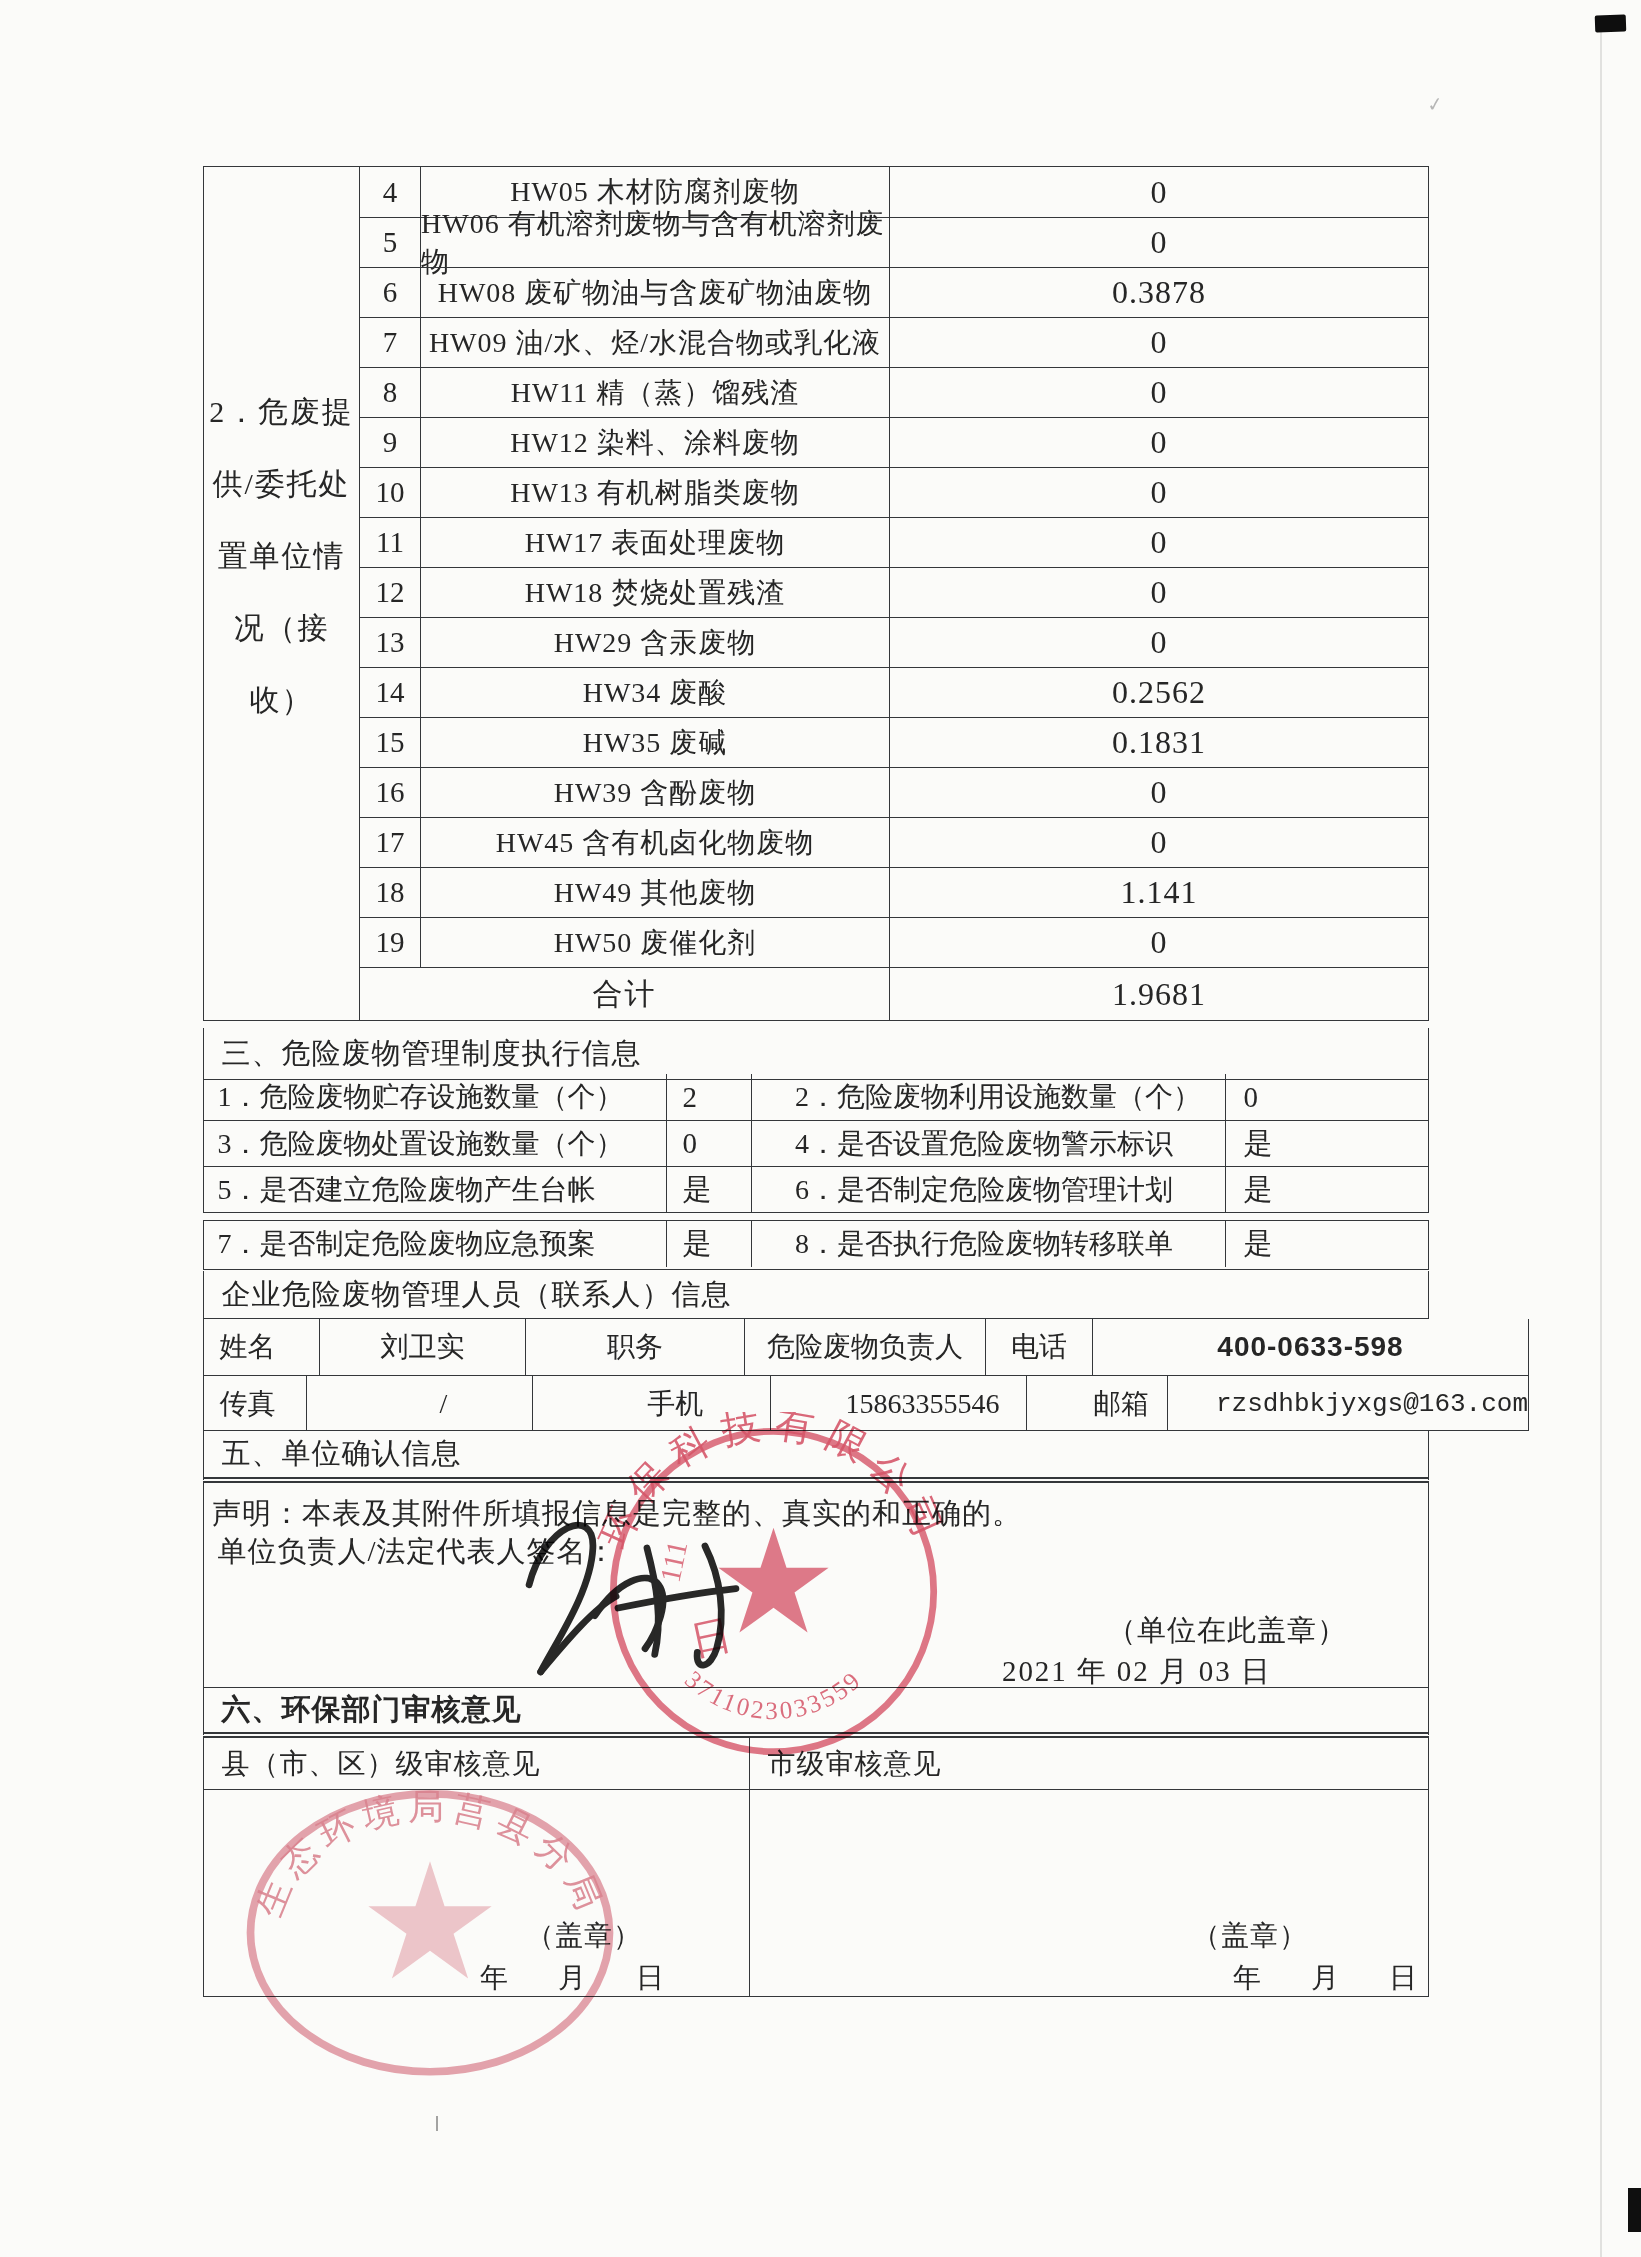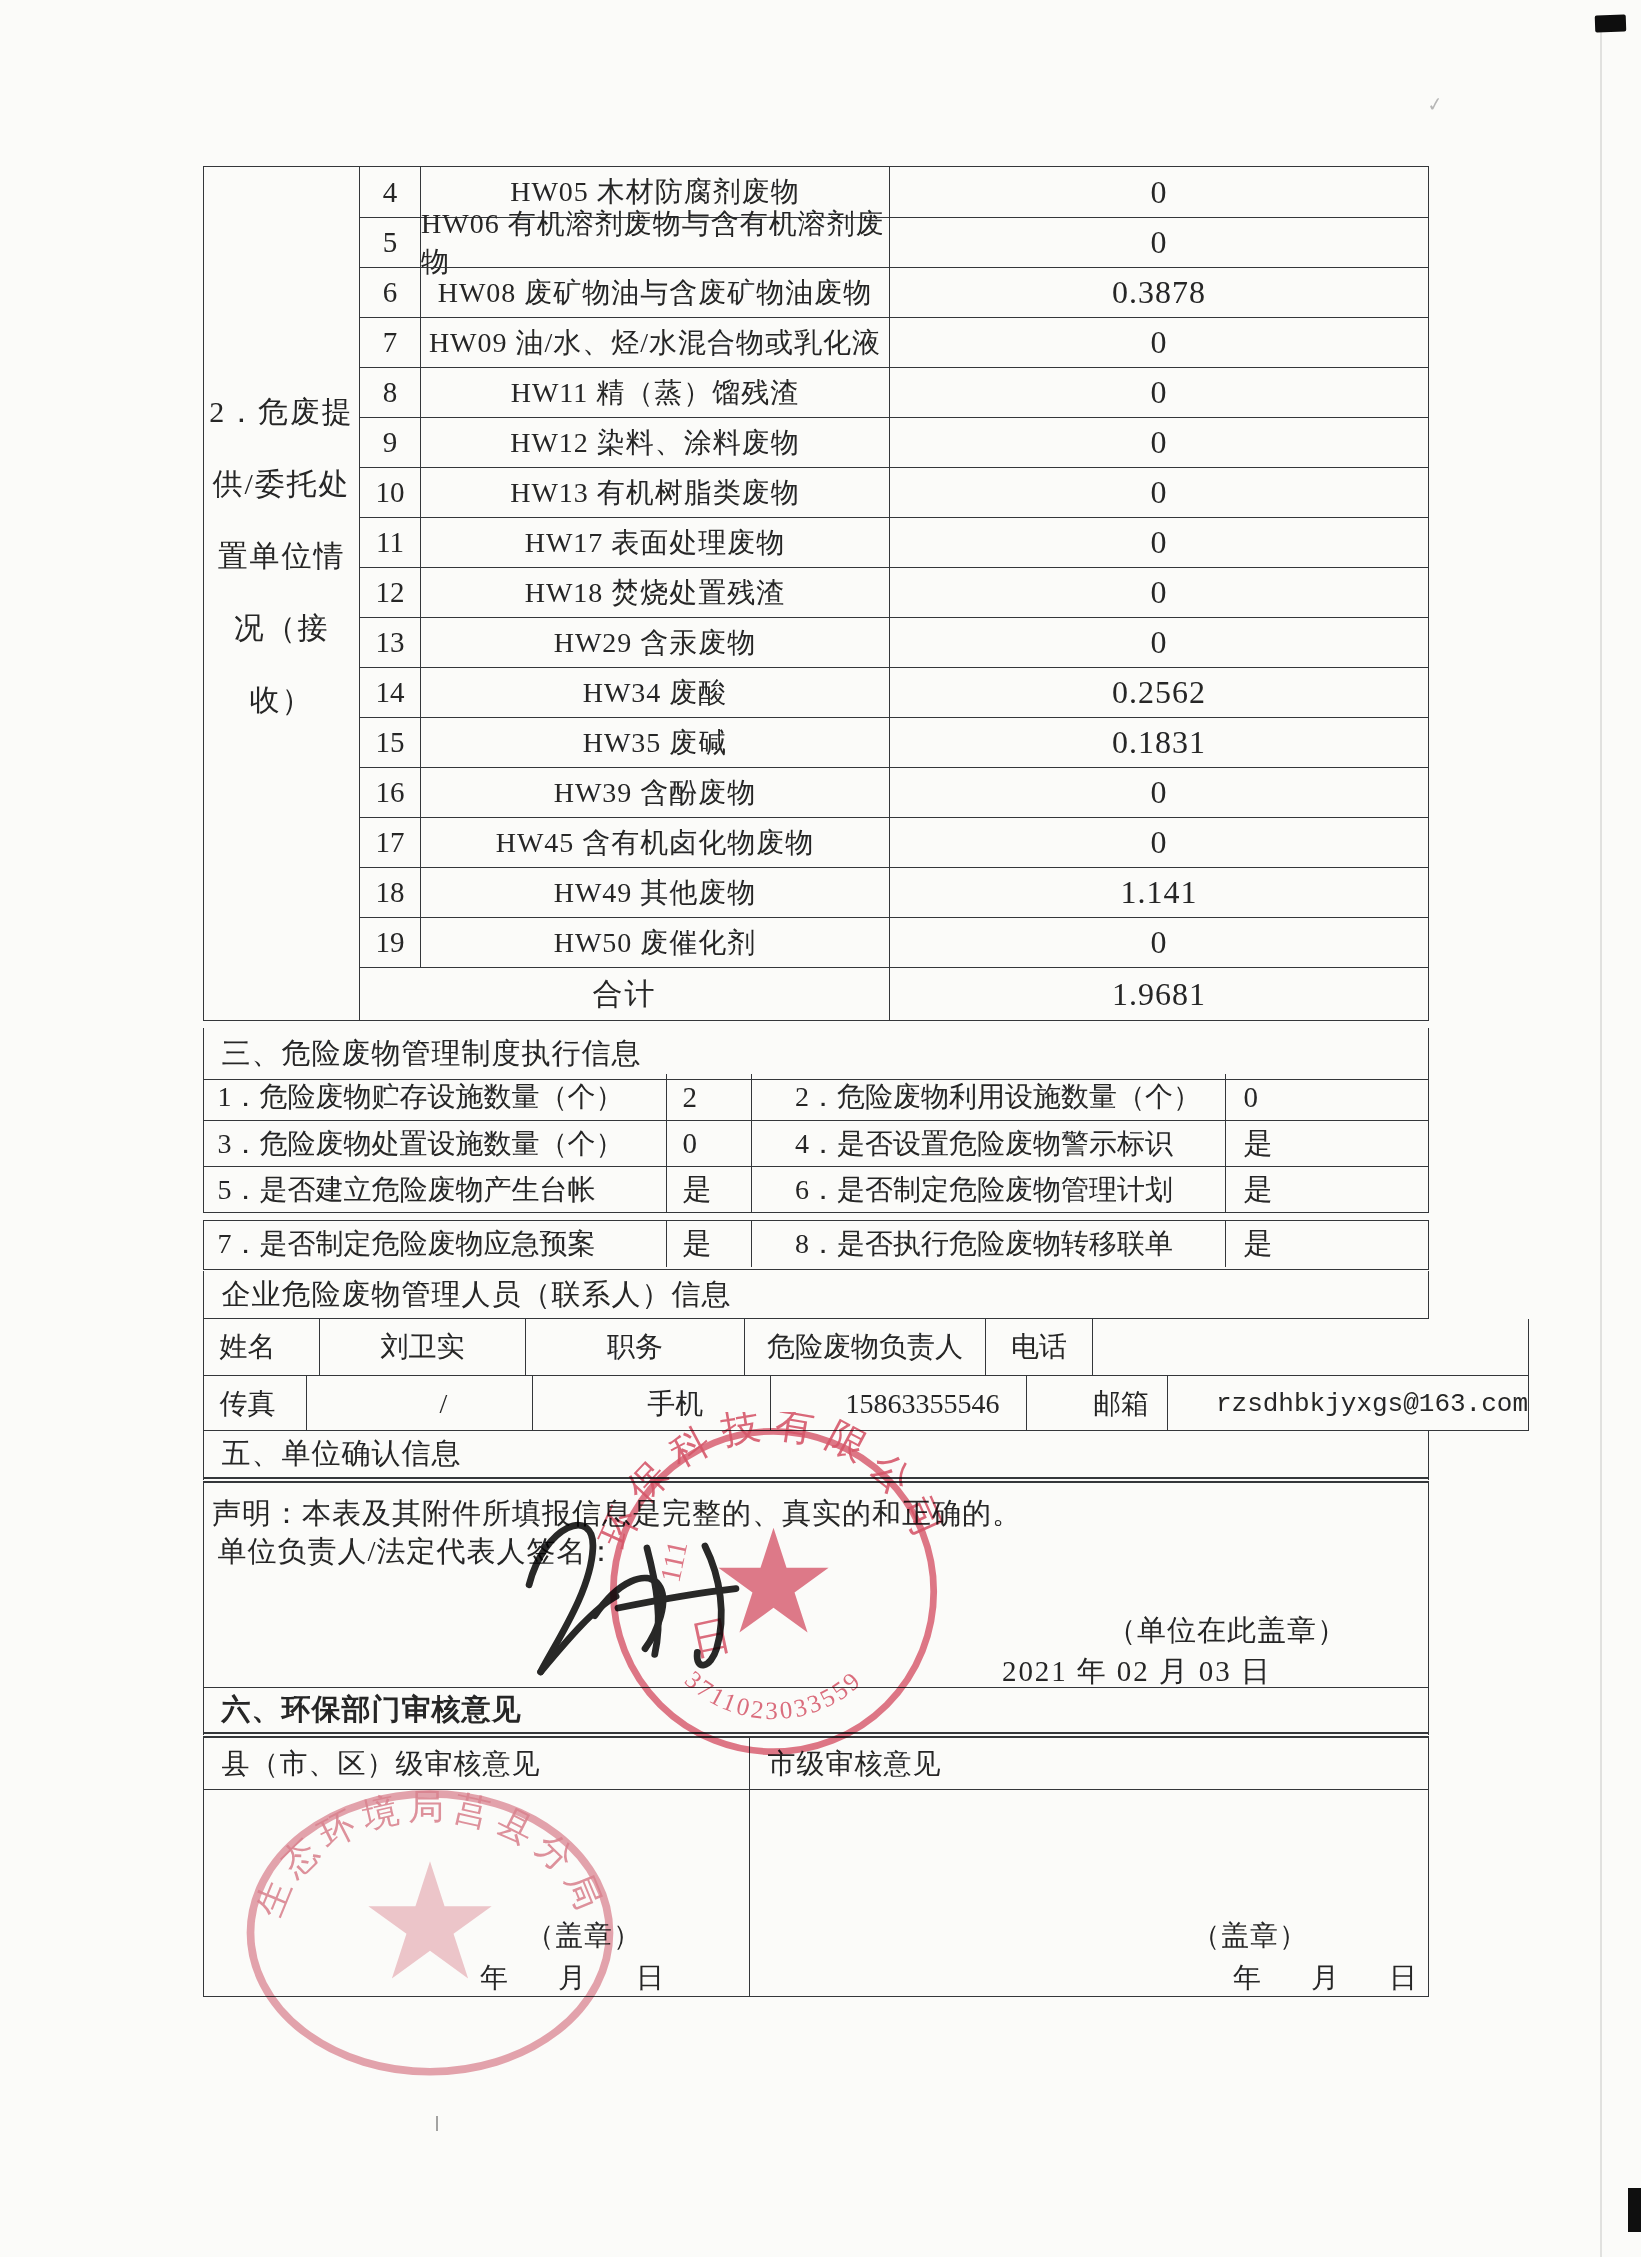--- a/index.html
+++ b/index.html
@@ -219,20 +219,21 @@
 
   <div class="abs bordered nt secheader" style="top:1271px;height:48px;">企业危险废物管理人员（联系人）信息</div>
 
   <div class="abs bordered nt" style="left:203px;top:1319px;width:1326px;height:112px;">
     <div class="crow">
       <div class="cc cc1 flexl">姓名</div>
       <div class="cc cc2 flexc">刘卫实</div>
       <div class="cc cc3 flexc">职务</div>
       <div class="cc cc4 flexc">危险废物负责人</div>
       <div class="cc cc5 flexc">电话</div>
+      <div class="cc cc6 flexc phone">400-0633-598</div>
     </div>
     <div class="crow">
       <div class="cc cc1 flexl">传真</div>
       <div class="cc cc2 flexc">/</div>
       <div class="cc cc3 flexc">手机</div>
       <div class="cc cc4 flexc">15863355546</div>
       <div class="cc cc5 flexc">邮箱</div>
       <div class="cc cc6 flexc email">rzsdhbkjyxgs@163.com</div>
     </div>
   </div>

